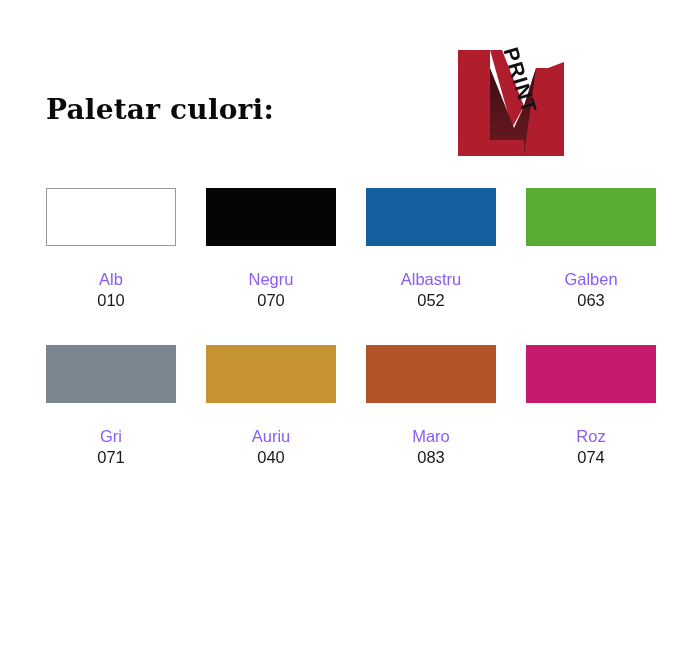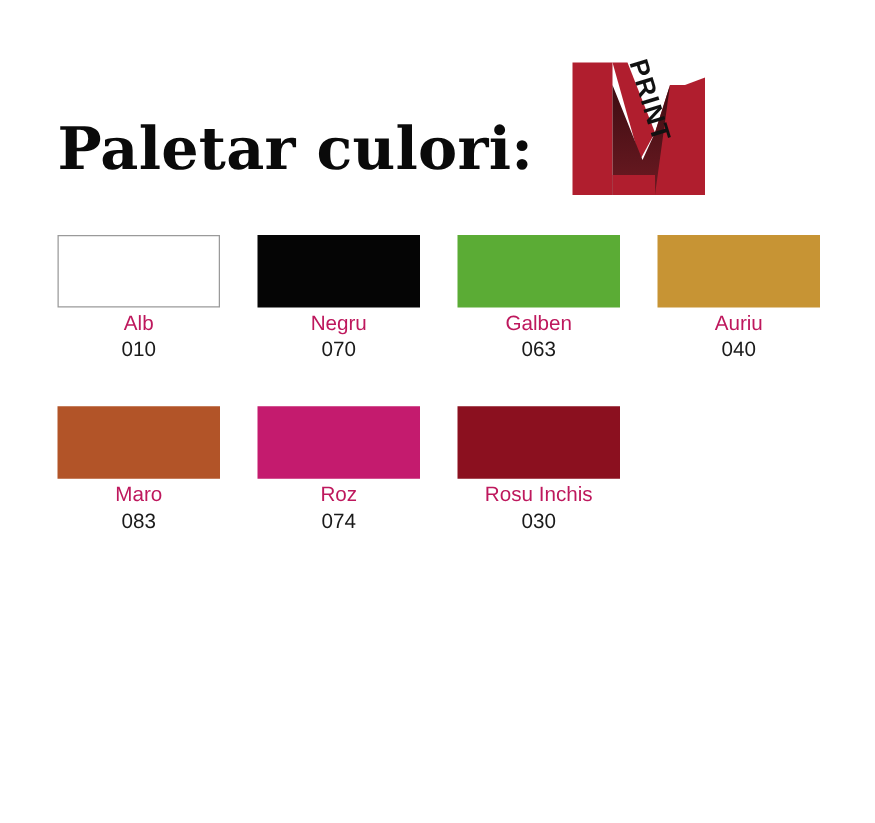--- a/index.html
+++ b/index.html
@@ -24,21 +24,21 @@
     width: 700px;
     height: 178px;
   }
 
   .page-title {
     position: absolute;
     left: 46px;
     top: 96px;
     font-family: "DejaVu Serif", "Liberation Serif", serif;
     font-weight: 700;
-    font-size: 47px;
+    font-size: 28px;
     letter-spacing: 0.2px;
     color: #0a0a0a;
     white-space: nowrap;
     line-height: 1;
   }
 
   
   .logo {
     position: absolute;
     left: 424px;
@@ -78,24 +78,24 @@
     align-items: center;
   }
 
   .swatch-chip {
     width: 130px;
     height: 58px;
     box-sizing: border-box;
   }
 
   .swatch-name {
-    margin-top: 3px;
+    margin-top: 23px;
     font-family: "Liberation Sans", sans-serif;
     font-size: 16.5px;
-    color: #be185d;
+    color: #8b5cf6;
     line-height: 1.28;
     white-space: nowrap;
   }
 
   .swatch-code {
     font-family: "Liberation Sans", sans-serif;
     font-size: 16.5px;
     color: #1a1a1a;
     line-height: 1.28;
     text-align: center;
@@ -142,47 +142,52 @@
     <div class="swatch-code">010</div>
   </div>
 
   <div class="swatch-cell">
     <div class="swatch-chip" style="background:#050505;"></div>
     <div class="swatch-name">Negru</div>
     <div class="swatch-code">070</div>
   </div>
 
 
+  <div class="swatch-cell">
+    <div class="swatch-chip" style="background:#14609e;"></div>
+    <div class="swatch-name">Albastru</div>
+    <div class="swatch-code">052</div>
+  </div>
 
 
   <div class="swatch-cell">
     <div class="swatch-chip" style="background:#5bac35;"></div>
     <div class="swatch-name">Galben</div>
     <div class="swatch-code">063</div>
   </div>
 
+  <div class="swatch-cell">
+    <div class="swatch-chip" style="background:#79868f;"></div>
+    <div class="swatch-name">Gri</div>
+    <div class="swatch-code">071</div>
+  </div>
 
   <div class="swatch-cell">
     <div class="swatch-chip" style="background:#c79434;"></div>
     <div class="swatch-name">Auriu</div>
     <div class="swatch-code">040</div>
   </div>
 
   <div class="swatch-cell">
     <div class="swatch-chip" style="background:#b25428;"></div>
     <div class="swatch-name">Maro</div>
     <div class="swatch-code">083</div>
   </div>
 
   <div class="swatch-cell">
     <div class="swatch-chip" style="background:#c41b6e;"></div>
     <div class="swatch-name">Roz</div>
     <div class="swatch-code">074</div>
   </div>
 
-  <div class="swatch-cell">
-    <div class="swatch-chip" style="background:#8b101f;"></div>
-    <div class="swatch-name">Rosu Inchis</div>
-    <div class="swatch-code">030</div>
-  </div>
 
 
 </div>
 
 </body></html>

